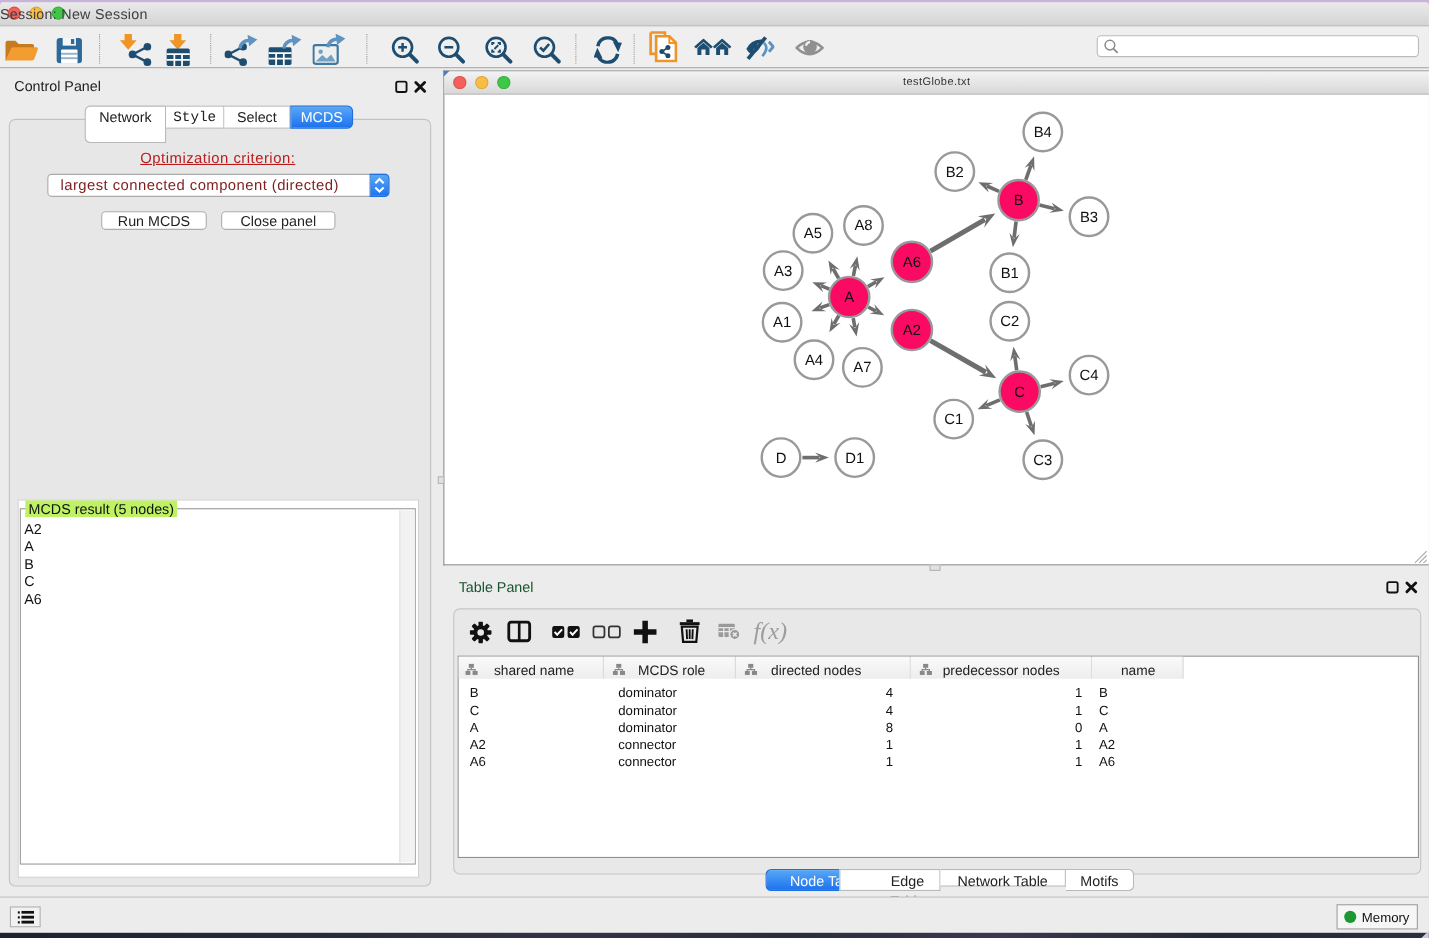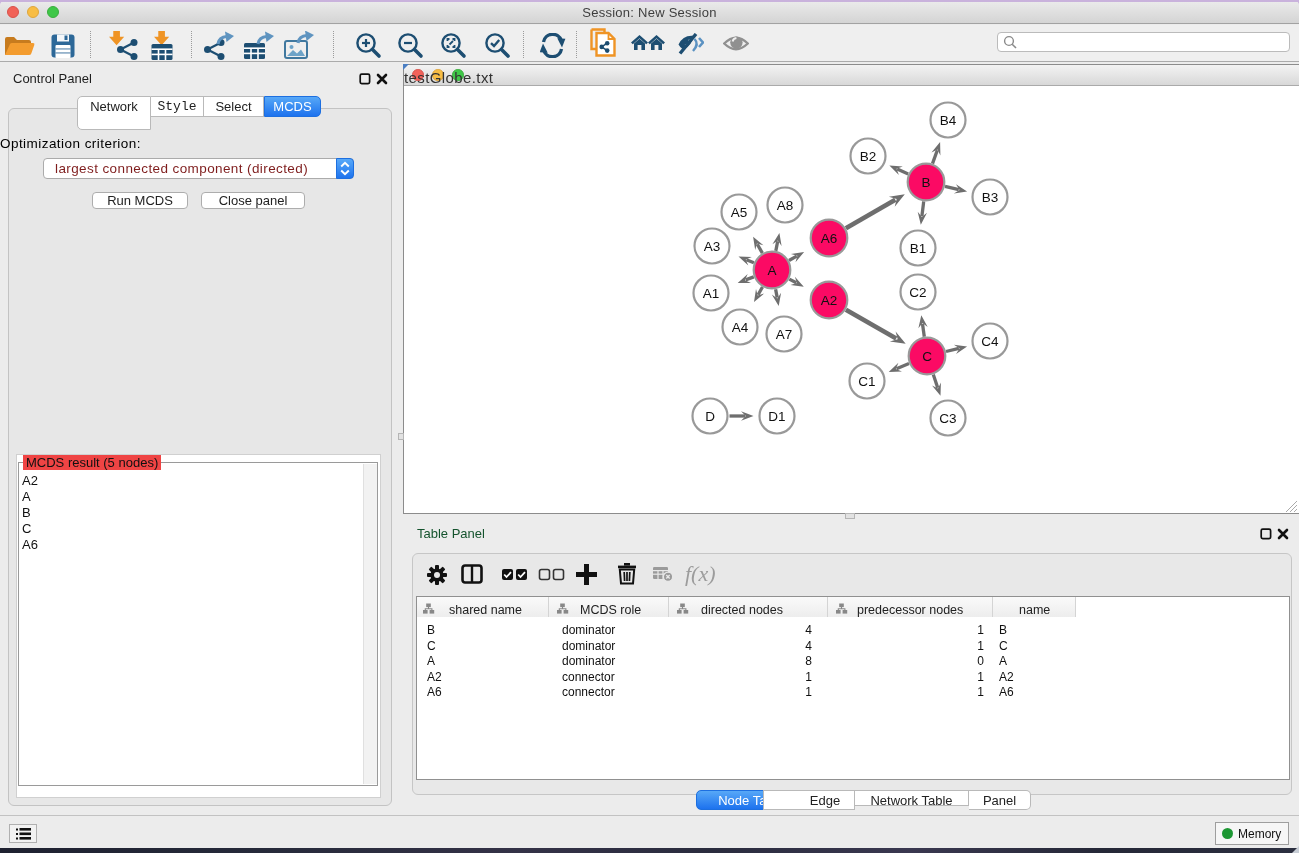--- a/index.html
+++ b/index.html
@@ -13,21 +13,21 @@
 .cell { position:absolute; font-size:12px; color:#111; height:16px; line-height:16px; }
 </style></head><body>
 
 <div class="abs" style="left:0;top:0;width:1299px;height:848px;background:#ececec;border-radius:6px 6px 0 0;"></div>
 
 <div class="abs" style="left:0;top:0;width:1299px;height:24px;background:linear-gradient(#ececec,#d4d4d4);border-radius:6px 6px 0 0;border-bottom:1px solid #a2a2a2;"></div>
 <div class="abs" style="left:0;top:0;width:1299px;height:1.5px;background:#c9b2dc;"></div>
 <div class="tl" style="left:7px;top:6px;background:#f16258;border:0.5px solid #d8524b;"></div>
 <div class="tl" style="left:27px;top:6px;background:#f8bd44;border:0.5px solid #dfa63c;"></div>
 <div class="tl" style="left:47px;top:6px;background:#3fc748;border:0.5px solid #3bad3e;"></div>
-<div class="abs" style="left:0;top:5px;width:1299px;text-align:center;font-size:13px;letter-spacing:0.25px;color:#3e3e3e;">Session: New Session</div>
+<div class="abs" style="left:0;top:5px;width:1299px;font-size:13px;letter-spacing:0.25px;color:#3e3e3e;">Session: New Session</div>
 
 <div class="abs" style="left:0;top:25px;width:1299px;height:37px;background:#efefef;border-bottom:1px solid #ababab;"></div>
 <svg style="position:absolute;left:3px;top:33px" width="32" height="24" viewBox="0 0 32 24">
     <path d="M2 22 L2 6 Q2 4 4 4 L11 4 L14 7 L26 7 Q28 7 28 9 L28 12 Z" fill="#c77b1e"></path>
     <path d="M2 22 L7 11 Q7.5 10 9 10 L30 10 Q32 10 31.3 12 L28.3 20.5 Q27.8 22 26 22 Z" fill="#f39c2f"></path>
   </svg>
 <svg style="position:absolute;left:50px;top:33px" width="26" height="25" viewBox="0 0 26 25">
     <rect x="1.5" y="1.5" width="23" height="23" rx="3" fill="#2d6898"></rect>
     <rect x="7" y="1.5" width="12" height="7" fill="#fff" opacity="0.95"></rect>
     <rect x="14.5" y="2.5" width="3" height="4.5" fill="#2d6898"></rect>
@@ -181,46 +181,46 @@
   </svg>
 <svg class="abs" style="left:376px;top:73px" width="12" height="12" viewBox="0 0 12 12">
     <path d="M2 2 L10 10 M10 2 L2 10" stroke="#111" stroke-width="2.6" stroke-linecap="round"></path>
   </svg>
 <div class="abs" style="left:8px;top:108px;width:384px;height:698px;background:#e7e7e7;border:1px solid #c3c3c3;border-radius:6px;"></div>
 
 <div class="seg" style="left:77px;top:96px;width:74px;height:34px;line-height:20px;border-radius:5px 0 0 5px;">Network</div>
 <div class="seg" style="left:151px;top:96px;width:53px;height:21px;line-height:20px;border-left:none;font-family:Liberation Mono, monospace;">Style</div>
 <div class="seg" style="left:204px;top:96px;width:60px;height:21px;line-height:20px;border-left:none;">Select</div>
 <div class="seg" style="left:264px;top:96px;width:57px;height:21px;line-height:20px;border:1px solid #1d6fe0;border-radius:0 5px 5px 0;background:linear-gradient(#57a8f7,#1d72ee);color:#fff;">MCDS</div>
-<div class="abs" style="left:0;top:136px;width:396px;font-size:13.5px;letter-spacing:0.45px;color:#000000;">Optimization criterion:</div>
+<div class="abs" style="left:0;top:136px;width:396px;text-align:center;font-size:13.5px;letter-spacing:0.45px;color:#b91c1c;text-decoration:underline;">Optimization criterion:</div>
 
 <div class="abs" style="left:43px;top:158px;width:311px;height:21px;background:#fff;border:1px solid #ababab;border-radius:4px;"></div>
 <div class="abs" style="left:55px;top:161px;font-size:13.5px;letter-spacing:0.4px;color:#7f1d1d;">largest connected component (directed)</div>
 <div class="abs" style="left:336px;top:158px;width:18px;height:21px;background:linear-gradient(#58a9f8,#1e73ee);border:1px solid #1d6fe0;border-radius:0 4px 4px 0;"></div>
 <svg class="abs" style="left:339px;top:161px" width="12" height="15" viewBox="0 0 12 15">
     <path d="M2.2 5.5 L6 1.8 L9.8 5.5" stroke="#fff" stroke-width="1.9" fill="none"></path>
     <path d="M2.2 9.5 L6 13.2 L9.8 9.5" stroke="#fff" stroke-width="1.9" fill="none"></path>
   </svg>
 
 <div class="seg" style="left:92px;top:192px;width:96px;height:17px;line-height:16px;border-radius:4px;border-color:#adadad;">Run MCDS</div>
 <div class="seg" style="left:201px;top:192px;width:104px;height:17px;line-height:16px;border-radius:4px;border-color:#adadad;">Close panel</div>
 
 <div class="abs" style="left:16px;top:454px;width:365px;height:344px;background:#fff;border:1px solid #d0d0d0;"></div>
 <div class="abs" style="left:18px;top:462px;width:360px;height:324px;border:1px solid #9a9a9a;"></div>
-<div class="abs" style="left:23px;top:455px;background:#ef4444;padding:0 3px;font-size:13px;color:#111;">MCDS result (5 nodes)</div>
+<div class="abs" style="left:23px;top:455px;background:#bef264;padding:0 3px;font-size:13px;color:#111;">MCDS result (5 nodes)</div>
 <div class="abs" style="left:363px;top:464px;width:14px;height:320px;background:#f2f2f2;border-left:1px solid #e0e0e0;"></div>
 <div class="abs" style="left:22px;top:473px;font-size:13px;color:#111;line-height:16px;">A2<br>A<br>B<br>C<br>A6</div>
 
 <div class="abs" style="left:403px;top:64px;width:896px;height:450px;background:#fff;border:1px solid #8c8c8c;border-right:none;"></div>
 <div class="abs" style="left:404px;top:65px;width:895px;height:21px;background:linear-gradient(#f3f3f3,#d8d8d8);border-bottom:1px solid #aaa;"></div>
 <div class="abs" style="left:403px;top:64px;width:6px;height:6px;background:#4a7ec2;clip-path:polygon(0 0,100% 0,0 100%);"></div>
 <div class="winbtn" style="left:412px;top:69px;background:#f2625a;border:0.5px solid #d8524b;"></div>
 <div class="winbtn" style="left:432px;top:69px;background:#f8bd44;border:0.5px solid #dfa63c;"></div>
 <div class="winbtn" style="left:452px;top:69px;background:#3ec848;border:0.5px solid #3bad3e;"></div>
-<div class="abs" style="left:404px;top:69px;width:895px;text-align:left;font-size:15px;letter-spacing:0.4px;color:#333;">testGlobe.txt</div>
+<div class="abs" style="left:404px;top:69px;width:895px;text-align:center;font-size:10px;letter-spacing:0.4px;color:#333;">testGlobe.txt</div>
 <svg style="position:absolute;left:404px;top:86px;" width="895" height="427" viewBox="404 86 895 427" font-family="Liberation Sans, sans-serif">
     <line x1="762.4" y1="253.1" x2="757.3" y2="244.2" stroke="#6e6e6e" stroke-width="3.3"></line>
     <polygon points="753.1,236.8 763.4,245.3 756.9,243.5 755.2,250.0" fill="#6e6e6e"></polygon>
     <line x1="775.8" y1="250.9" x2="777.7" y2="241.3" stroke="#6e6e6e" stroke-width="3.3"></line>
     <polygon points="779.4,232.9 781.6,246.1 777.9,240.5 772.4,244.3" fill="#6e6e6e"></polygon>
     <line x1="753.9" y1="262.8" x2="746.4" y2="259.7" stroke="#6e6e6e" stroke-width="3.3"></line>
     <polygon points="738.5,256.6 751.8,256.9 745.7,259.5 748.3,265.6" fill="#6e6e6e"></polygon>
     <line x1="753.8" y1="276.9" x2="745.6" y2="279.9" stroke="#6e6e6e" stroke-width="3.3"></line>
     <polygon points="737.7,282.9 747.7,274.1 744.9,280.2 751.0,282.9" fill="#6e6e6e"></polygon>
     <line x1="762.5" y1="287.0" x2="758.1" y2="294.7" stroke="#6e6e6e" stroke-width="3.3"></line>
@@ -433,21 +433,21 @@
 <div class="cell" style="left:999px;top:668.5px;">A2</div>
 <div class="cell" style="left:427px;top:684.0px;">A6</div>
 <div class="cell" style="left:562px;top:684.0px;">connector</div>
 <div class="cell" style="left:742px;top:684.0px;width:70px;text-align:right;">1</div>
 <div class="cell" style="left:914px;top:684.0px;width:70px;text-align:right;">1</div>
 <div class="cell" style="left:999px;top:684.0px;">A6</div>
 
 <div class="seg" style="left:696px;top:790px;width:110px;height:20px;line-height:19px;border-radius:5px 0 0 5px;border:1px solid #1d6fe0;background:linear-gradient(#57a8f7,#1d72ee);color:#fff;">Node Table</div>
 <div class="seg" style="left:763px;top:790px;width:92px;height:20px;line-height:19px;padding-left:32px;">Edge Table</div>
 <div class="seg" style="left:855px;top:790px;width:114px;height:16px;line-height:19px;border-left:none;">Network Table</div>
-<div class="seg" style="left:969px;top:790px;width:62px;height:20px;line-height:19px;border-left:none;border-radius:0 5px 5px 0;">Panel</div>
+<div class="seg" style="left:969px;top:790px;width:62px;height:20px;line-height:19px;border-left:none;border-radius:0 5px 5px 0;">Motifs</div>
 
 <div class="abs" style="left:0;top:815px;width:1299px;height:33px;background:#ececec;border-top:1px solid #c2c2c2;"></div>
 <div class="abs" style="left:9px;top:824px;width:28px;height:19px;background:#f2f2f2;border:1px solid #b0b0b0;"></div>
 <svg class="abs" style="left:16px;top:828px" width="15" height="12" viewBox="0 0 15 12">
     <g fill="#111">
       <rect x="0" y="0.5" width="2" height="2"></rect>
       <rect x="3.5" y="0" width="11.5" height="2.6"></rect>
       <rect x="0" y="5" width="2" height="2"></rect>
       <rect x="3.5" y="4.5" width="11.5" height="2.6"></rect>
       <rect x="0" y="9.5" width="2" height="2"></rect>

